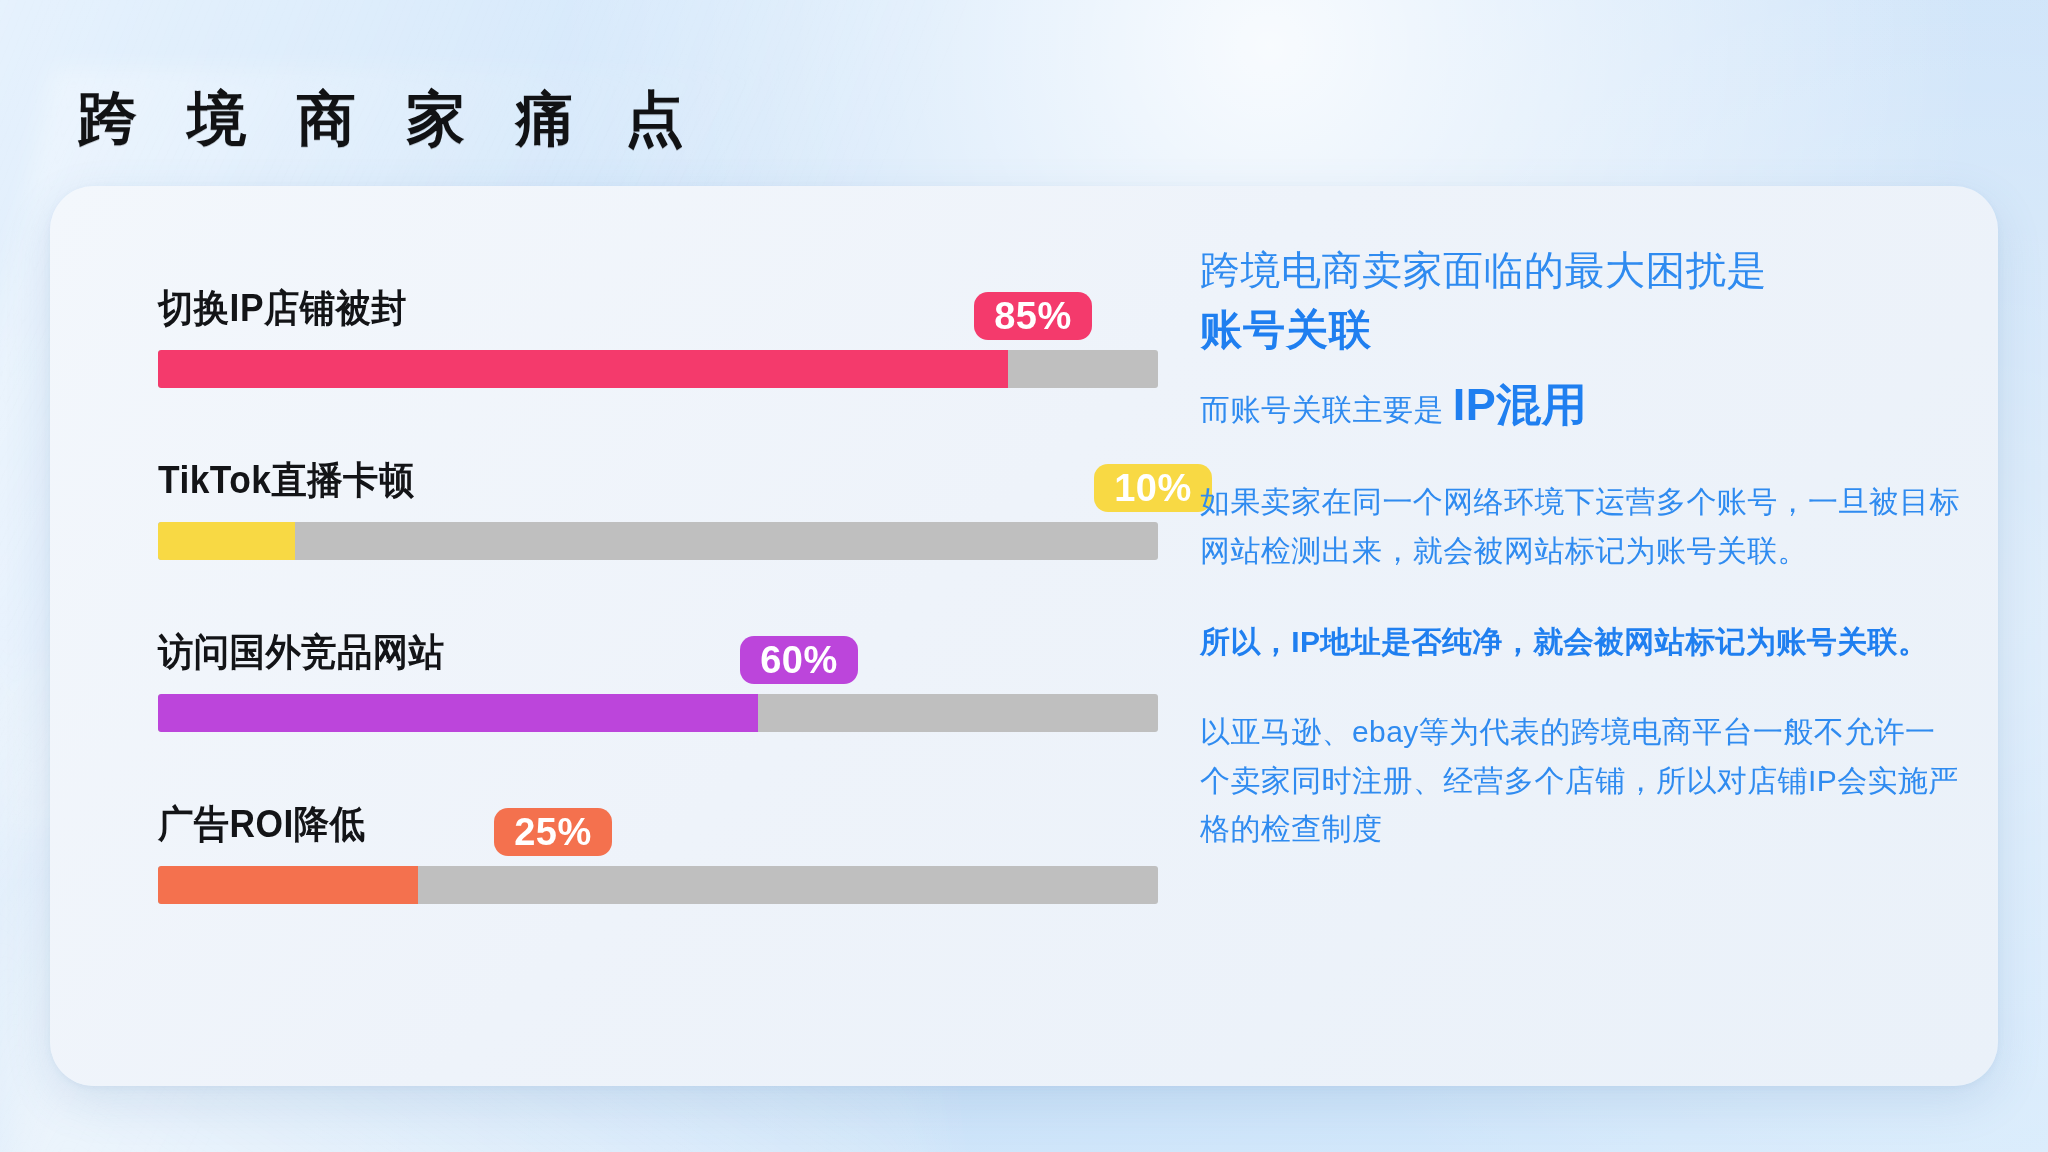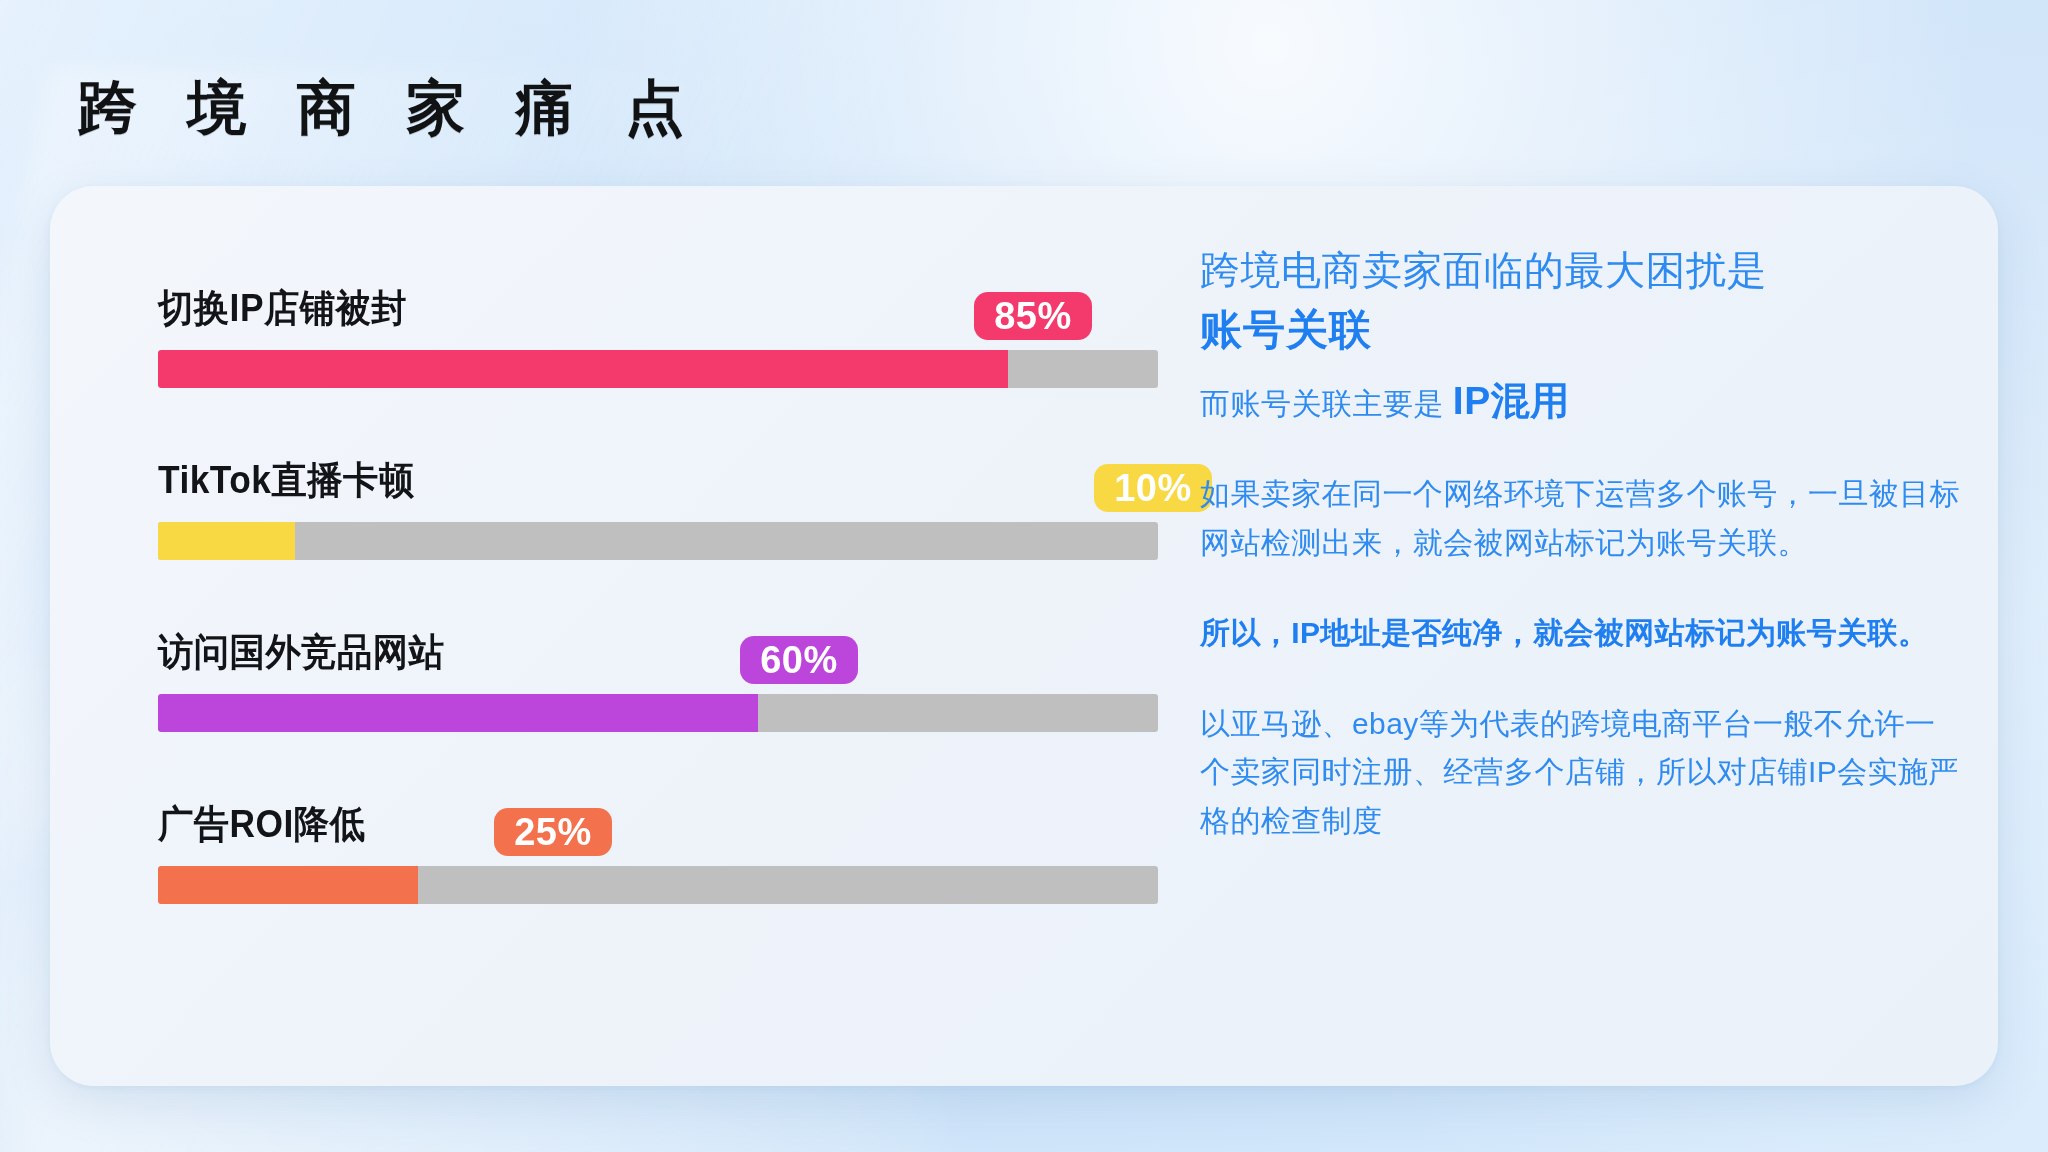--- a/index.html
+++ b/index.html
@@ -47,21 +47,21 @@
     width:40%; height:110%;
     background: linear-gradient(108deg, rgba(255,255,255,0.30) 0%, rgba(255,255,255,0.05) 45%, rgba(255,255,255,0) 60%);
     transform: skewX(-12deg);
     filter: blur(10px);
   }
 
   
   .page-title {
     position:absolute;
     left: 78px;
-    top: 69px;
+    top: 80px;
     font-size: 59px;
     font-weight: 900;
     letter-spacing: 17px;
     color: #111214;
     font-family: "Liberation Sans", "DejaVu Sans", sans-serif;
     white-space: nowrap;
     text-shadow: 0 1px 0 rgba(0,0,0,0.18);
   }
 
   
@@ -166,21 +166,21 @@
     margin-top: 4px;
   }
   .lead-line-2 {
     font-size: 30px;
     line-height: 1.42;
     color: #2f8bf0;
     margin-top: 16px;
     letter-spacing: 0.5px;
   }
   .lead-line-2 .inline-strong {
-    font-size: 39px;
+    font-size: 45px;
     font-weight: 900;
     color: #1f7ff0;
     letter-spacing: 0.5px;
   }
 
   .para {
     font-size: 30px;
     line-height: 1.62;
     color: #2f8bf0;
     letter-spacing: 0.4px;

